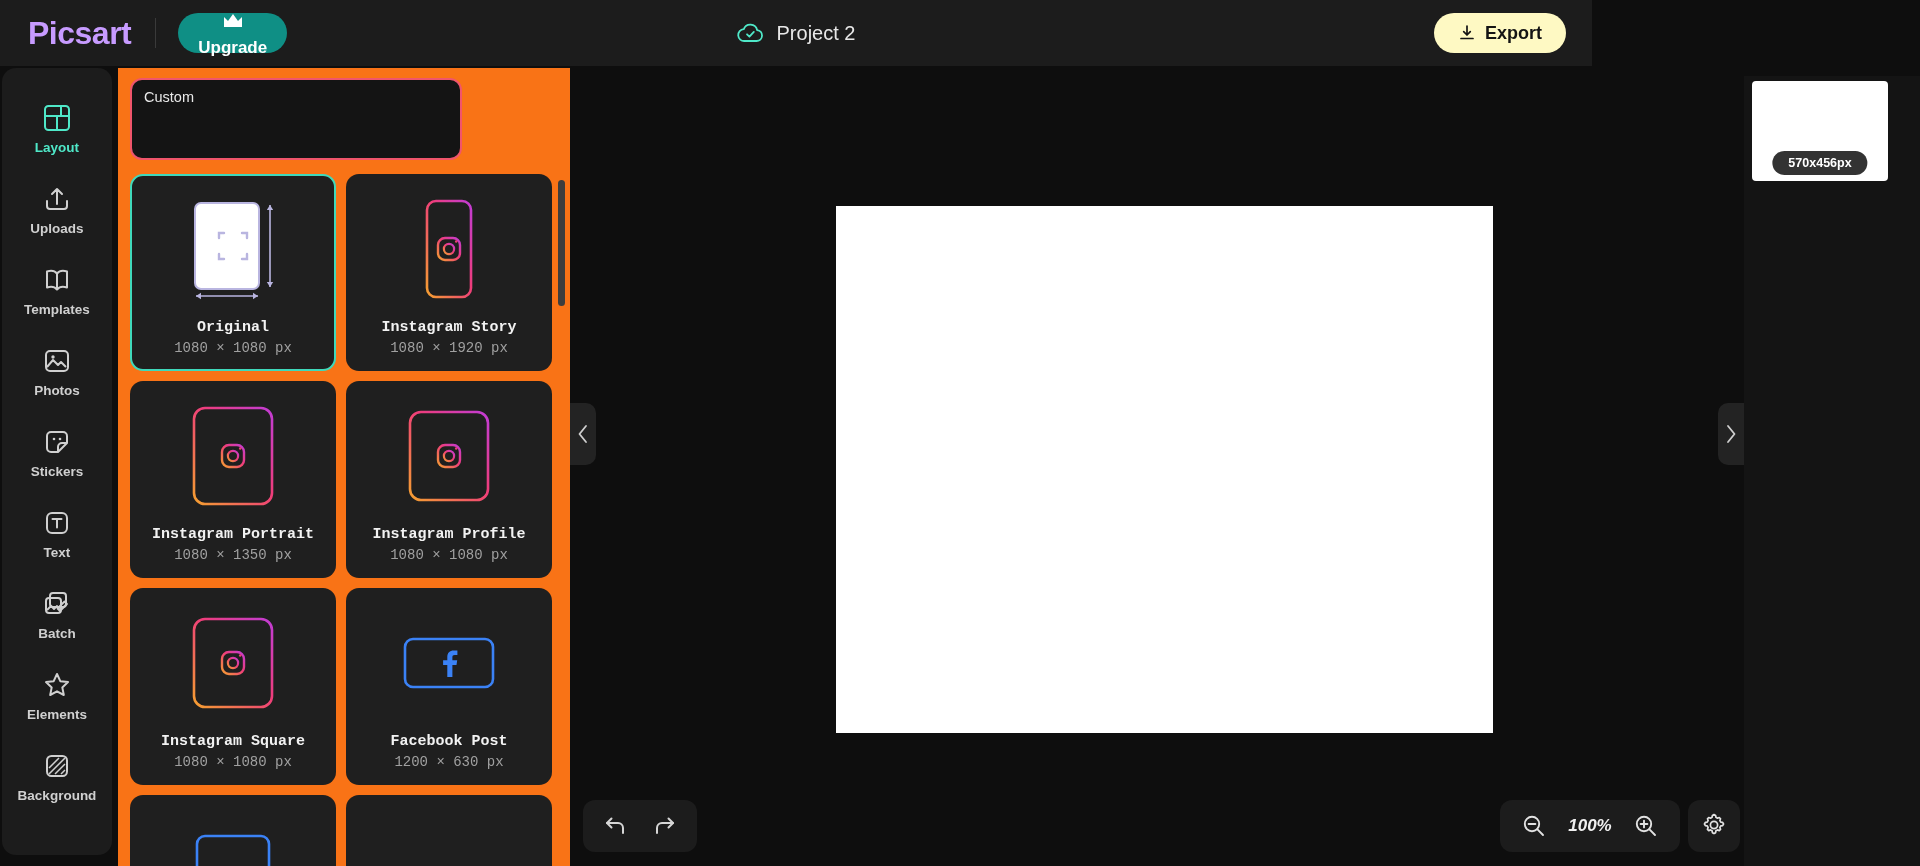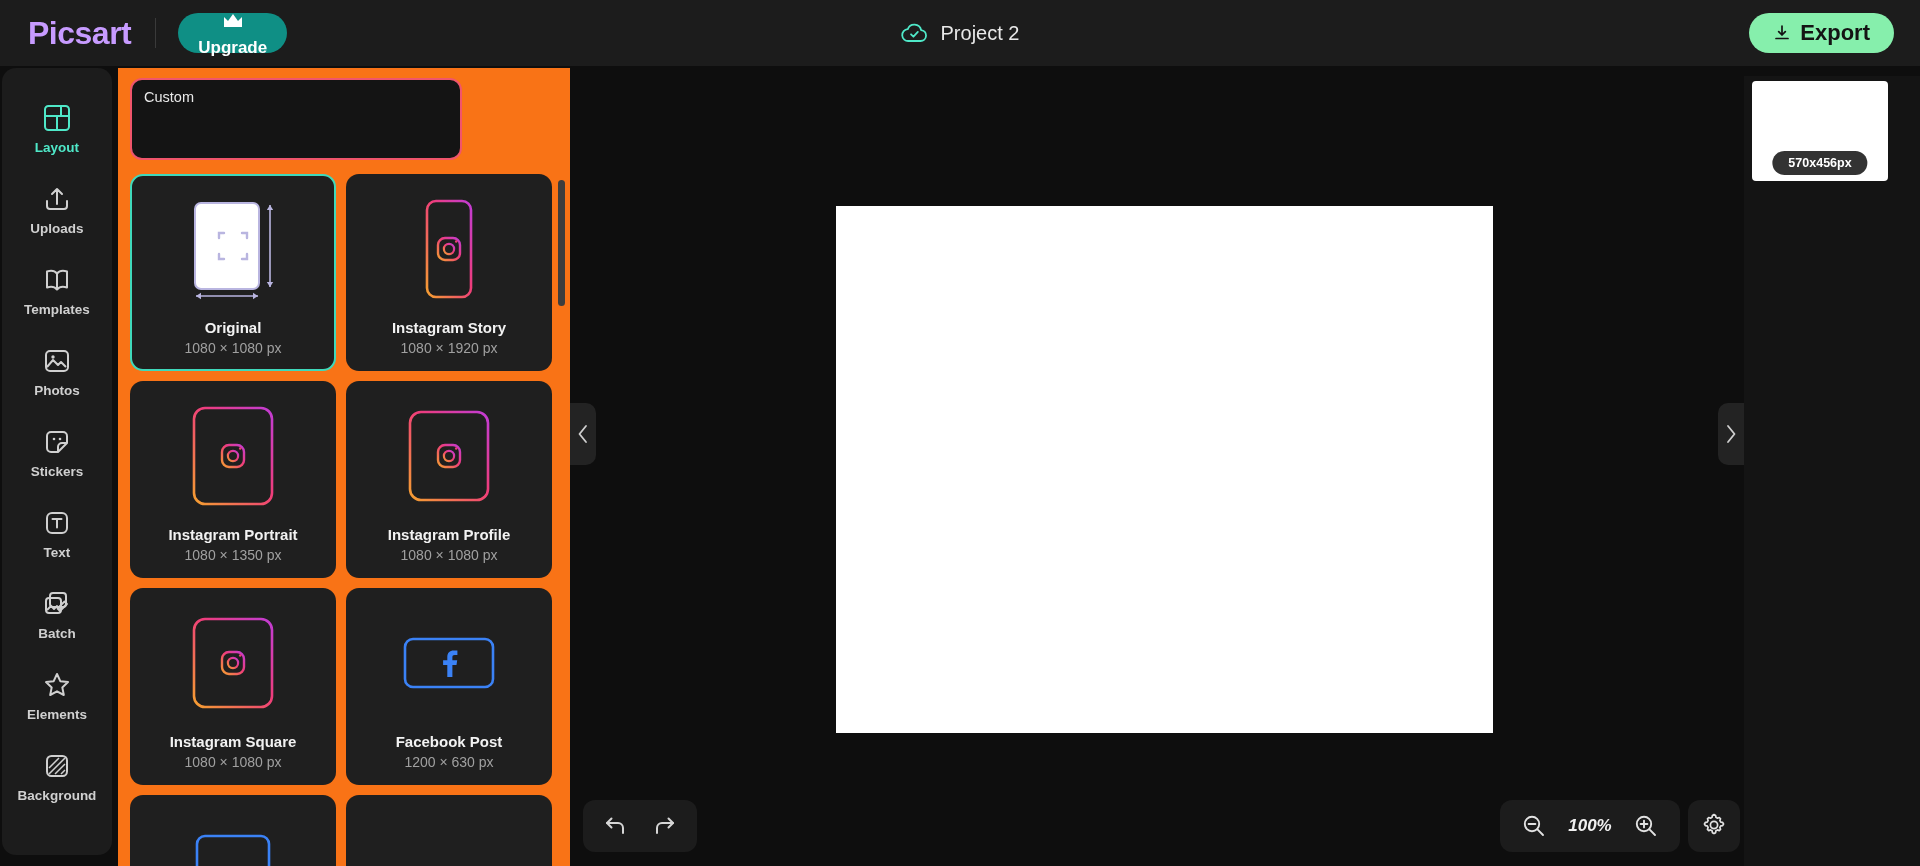--- a/index.html
+++ b/index.html
@@ -6,21 +6,21 @@
   html, body {
     width: 1920px; height: 866px;
     background: #0f0f0f;
     font-family: "Liberation Sans", sans-serif;
     overflow: hidden;
   }
   .app { position: relative; width: 1920px; height: 866px; background: #0e0e0e; }
 
   
   .header {
-    position: absolute; top: 0; left: 0; width: 1920px; height: 66px;
+    position: absolute; top: 0; left: 0; width: 1592px; height: 66px;
     background: #1c1c1c;
     display: flex; align-items: center;
   }
   .logo {
     margin-left: 28px;
     font-size: 32px; font-weight: bold; color: #c79bff;
     letter-spacing: -0.5px; line-height: 1;
   }
   .hdr-divider {
     width: 1px; height: 30px; background: #3a3a3a; margin: 0 22px 0 24px;
@@ -36,22 +36,22 @@
     position: absolute; left: 50%; top: 0; height: 66px;
     transform: translateX(-50%);
     display: flex; align-items: center; gap: 12px;
   }
   .cloud-icon { display: block; width: 28px; height: 22px; }
   .project-title { font-size: 20px; color: #e8e8e8; }
   .export-btn {
     position: absolute; right: 26px; top: 13px;
     display: flex; align-items: center; justify-content: center; gap: 9px;
     height: 40px; padding: 0 24px; border-radius: 20px;
-    background: #86efac; color: #141414;
-    font-size: 22px; font-weight: bold; border: none; cursor: pointer;
+    background: #fef9c3; color: #141414;
+    font-size: 18px; font-weight: bold; border: none; cursor: pointer;
   }
   .dl-icon { display: block; width: 18px; height: 18px; }
 
   
   .rail {
     position: absolute; left: 2px; top: 68px; width: 110px; height: 787px;
     background: #1c1c1c; border-radius: 14px;
     padding-top: 20px;
   }
   .rail-item {
@@ -101,21 +101,21 @@
     overflow: hidden;
   }
   .cards-grid {
     display: grid; grid-template-columns: 206px 206px; gap: 10px;
     padding: 0 12px;
   }
   .card {
     height: 197px; border-radius: 13px; background: #1f1f1f;
     border: 2px solid transparent;
     display: flex; flex-direction: column; align-items: center; justify-content: flex-start;
-    padding-top: 17px; cursor: pointer; overflow: hidden;
+    padding-top: 17px; cursor: pointer; overflow: hidden; font-family: Liberation Mono, monospace;
   }
   .card.selected { border-color: #3fd9bb; }
   .card-art { height: 112px; display: flex; align-items: center; justify-content: center; }
   .card-title { font-size: 15px; font-weight: bold; color: #f2f2f2; margin-top: 14px; }
   .card-dims { font-size: 14px; color: #a0a0a0; margin-top: 4px; }
 
   .panel-scrollbar {
     position: absolute; right: 5px; top: 112px; width: 7px; height: 126px;
     background: #3d3d3d; border-radius: 4px; cursor: pointer;
   }

